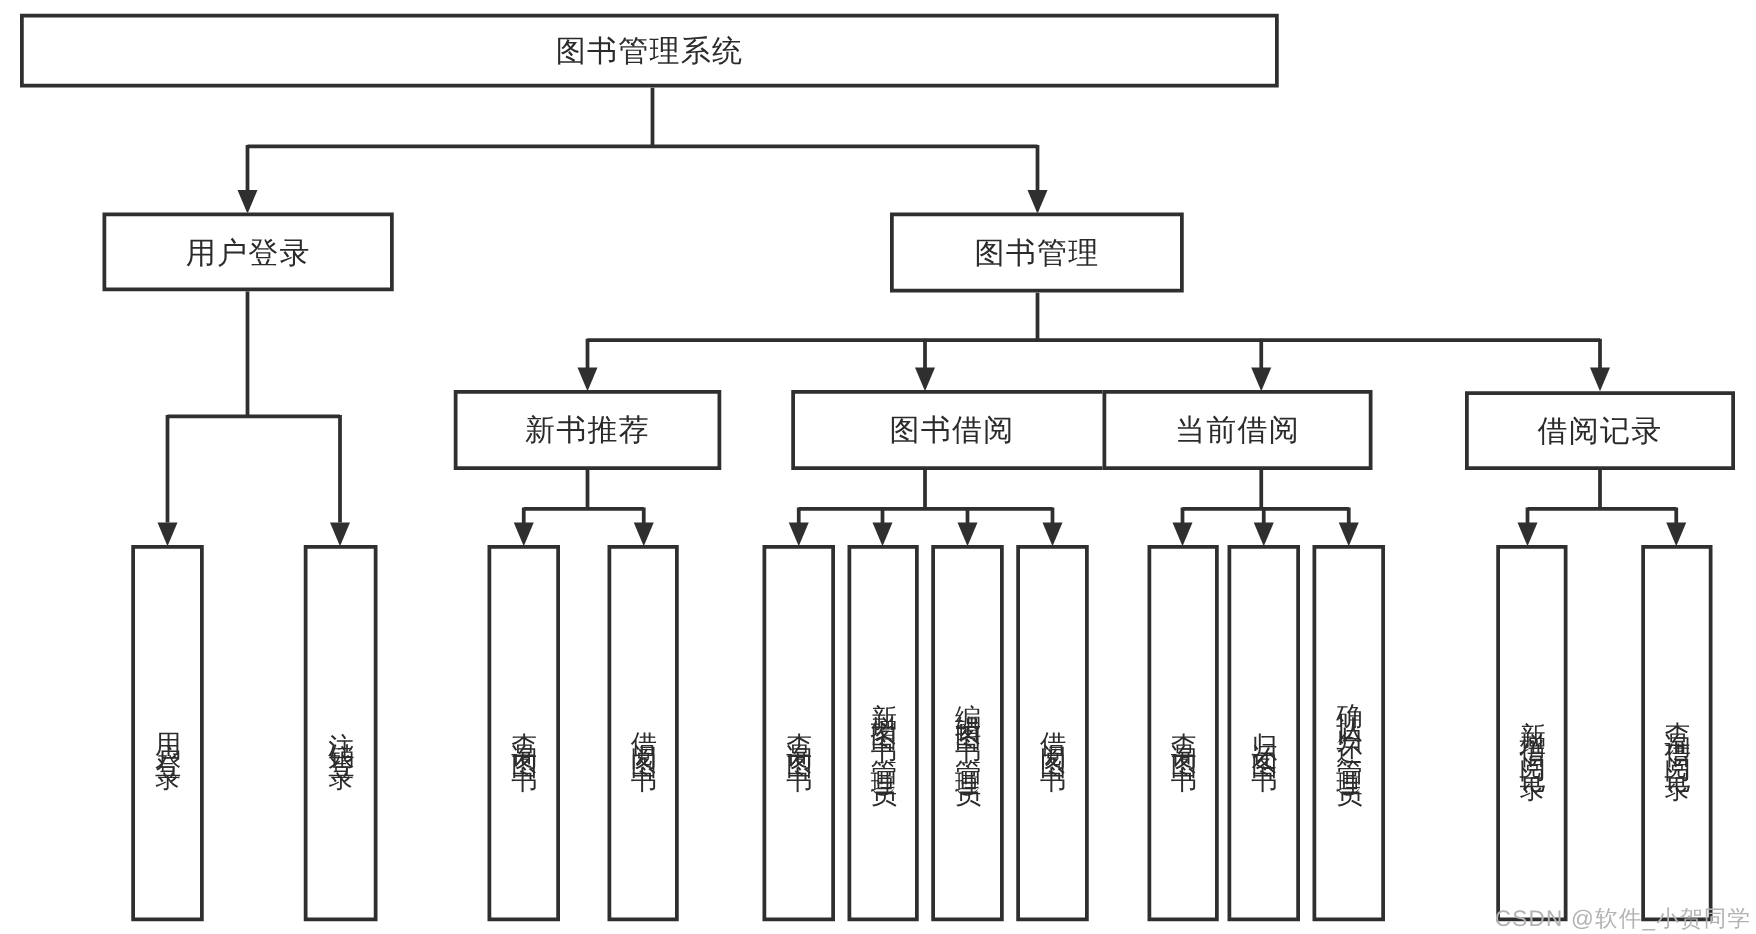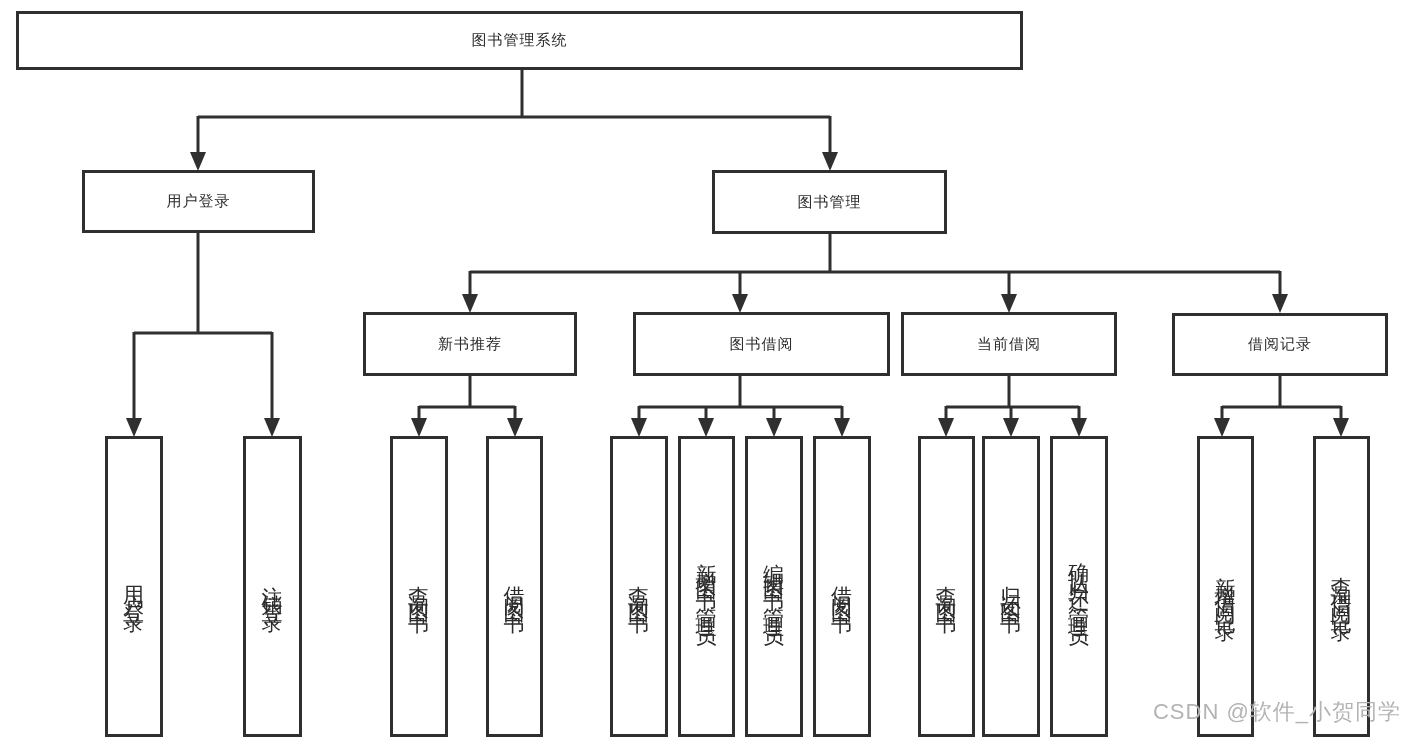--- a/index.html
+++ b/index.html
@@ -6,28 +6,28 @@
   #canvas{
     position:relative;width:1405px;height:747px;background:#ffffff;
     font-family:"Liberation Sans","DejaVu Sans",sans-serif;overflow:hidden;
   }
   svg.wires{position:absolute;left:0;top:0;z-index:1;}
   .node{
     position:absolute;box-sizing:border-box;background:#ffffff;
     border:3px solid #2f2f2f;display:flex;align-items:center;justify-content:center;
     color:#2b2b2b;z-index:2;
   }
-  .node .h-label{font-size:15px;letter-spacing:1px;white-space:nowrap;}
+  .node .h-label{font-size:24px;letter-spacing:1px;white-space:nowrap;}
   .node.leaf .v-label{
     writing-mode:vertical-rl;text-orientation:mixed;
     font-size:21px;letter-spacing:9px;line-height:1.1;
   }
   .watermark{
-    position:absolute;right:4px;bottom:20px;z-index:3;
-    font-size:22px;color:#b3b3b3;letter-spacing:1px;white-space:nowrap;
+    position:absolute;right:4px;bottom:0;z-index:3;
+    font-size:18px;color:#b3b3b3;letter-spacing:1px;white-space:nowrap;
   }
 </style>
 </head>
 <body>
 
 <div id="canvas">
 
   <svg class="wires" width="1405" height="747" viewBox="0 0 1405 747">
     <g stroke="#2f2f2f" stroke-width="3" fill="none">
 
@@ -104,21 +104,21 @@
   <div class="node" style="left:363px;top:312px;width:214px;height:64px">
     <span class="h-label">新书推荐</span>
   </div>
 
   <div class="node" style="left:712px;top:170px;width:235px;height:64px">
     <span class="h-label">图书管理</span>
   </div>
   <div class="node" style="left:633px;top:312px;width:257px;height:64px">
     <span class="h-label">图书借阅</span>
   </div>
-  <div class="node" style="left:901px;top:312px;width:216px;height:64px">
+  <div class="node" style="left:882px;top:312px;width:216px;height:64px">
     <span class="h-label">当前借阅</span>
   </div>
   <div class="node" style="left:1172px;top:313px;width:216px;height:63px">
     <span class="h-label">借阅记录</span>
   </div>
 
   <div class="node leaf" style="left:105px;top:436px;width:58px;height:301px">
     <span class="v-label">用户登录</span>
   </div>
   <div class="node leaf" style="left:243px;top:436px;width:59px;height:301px">

